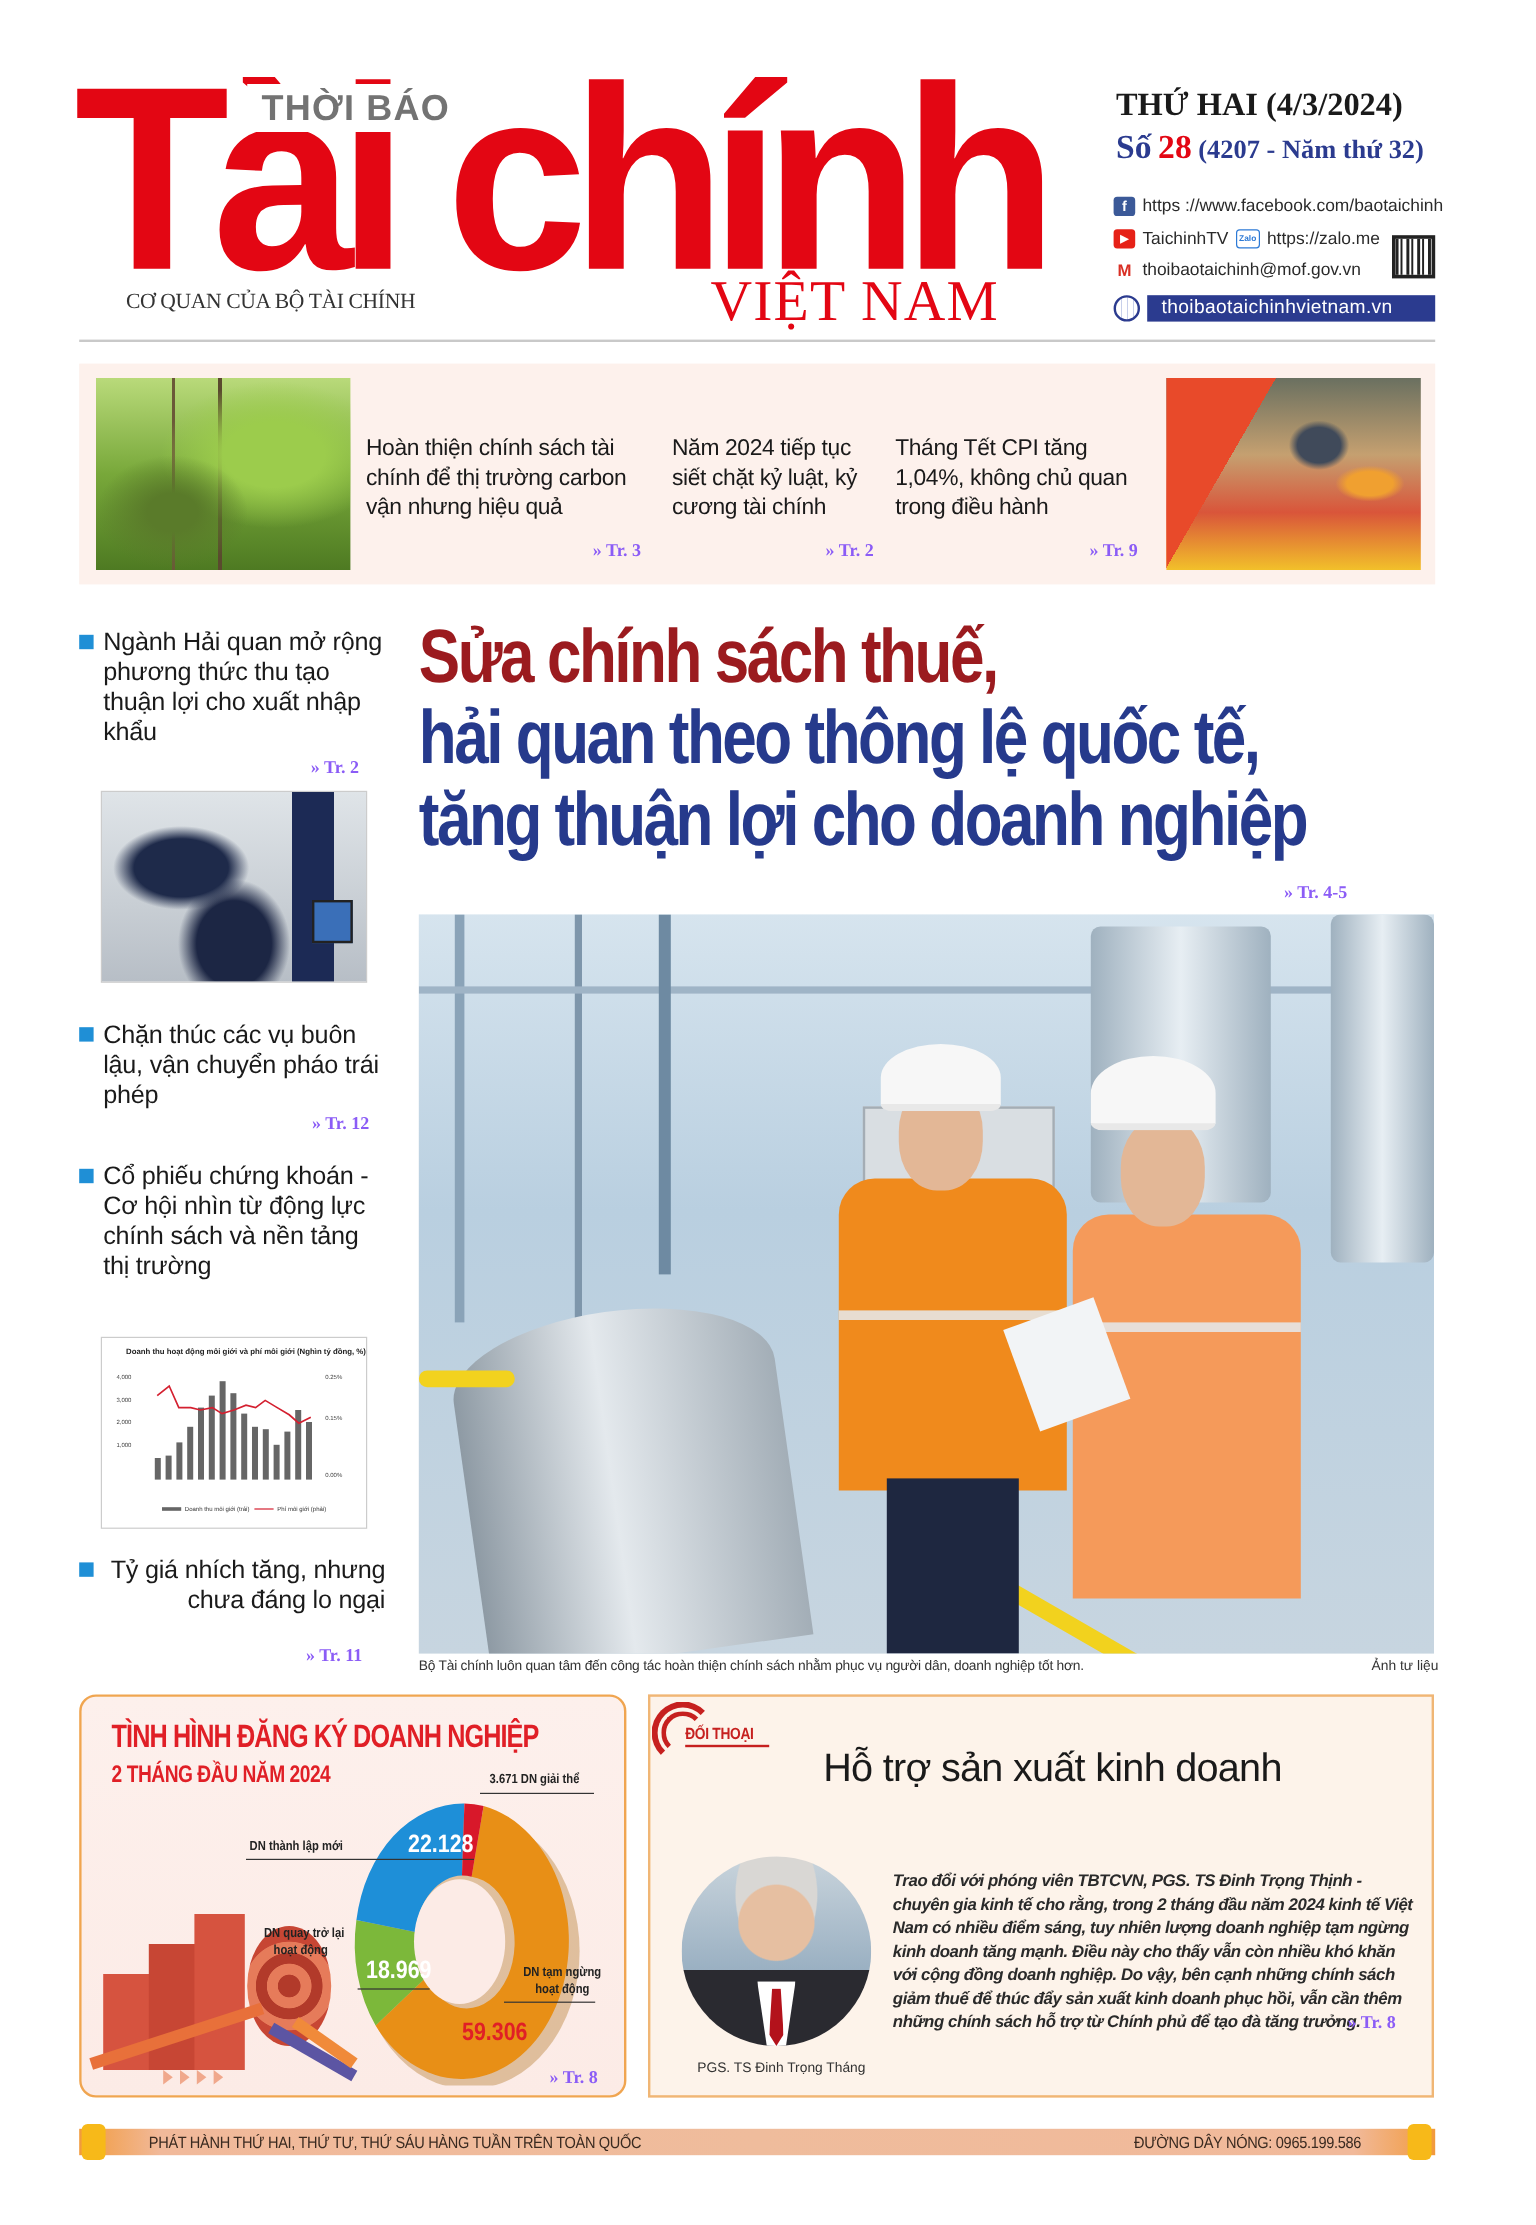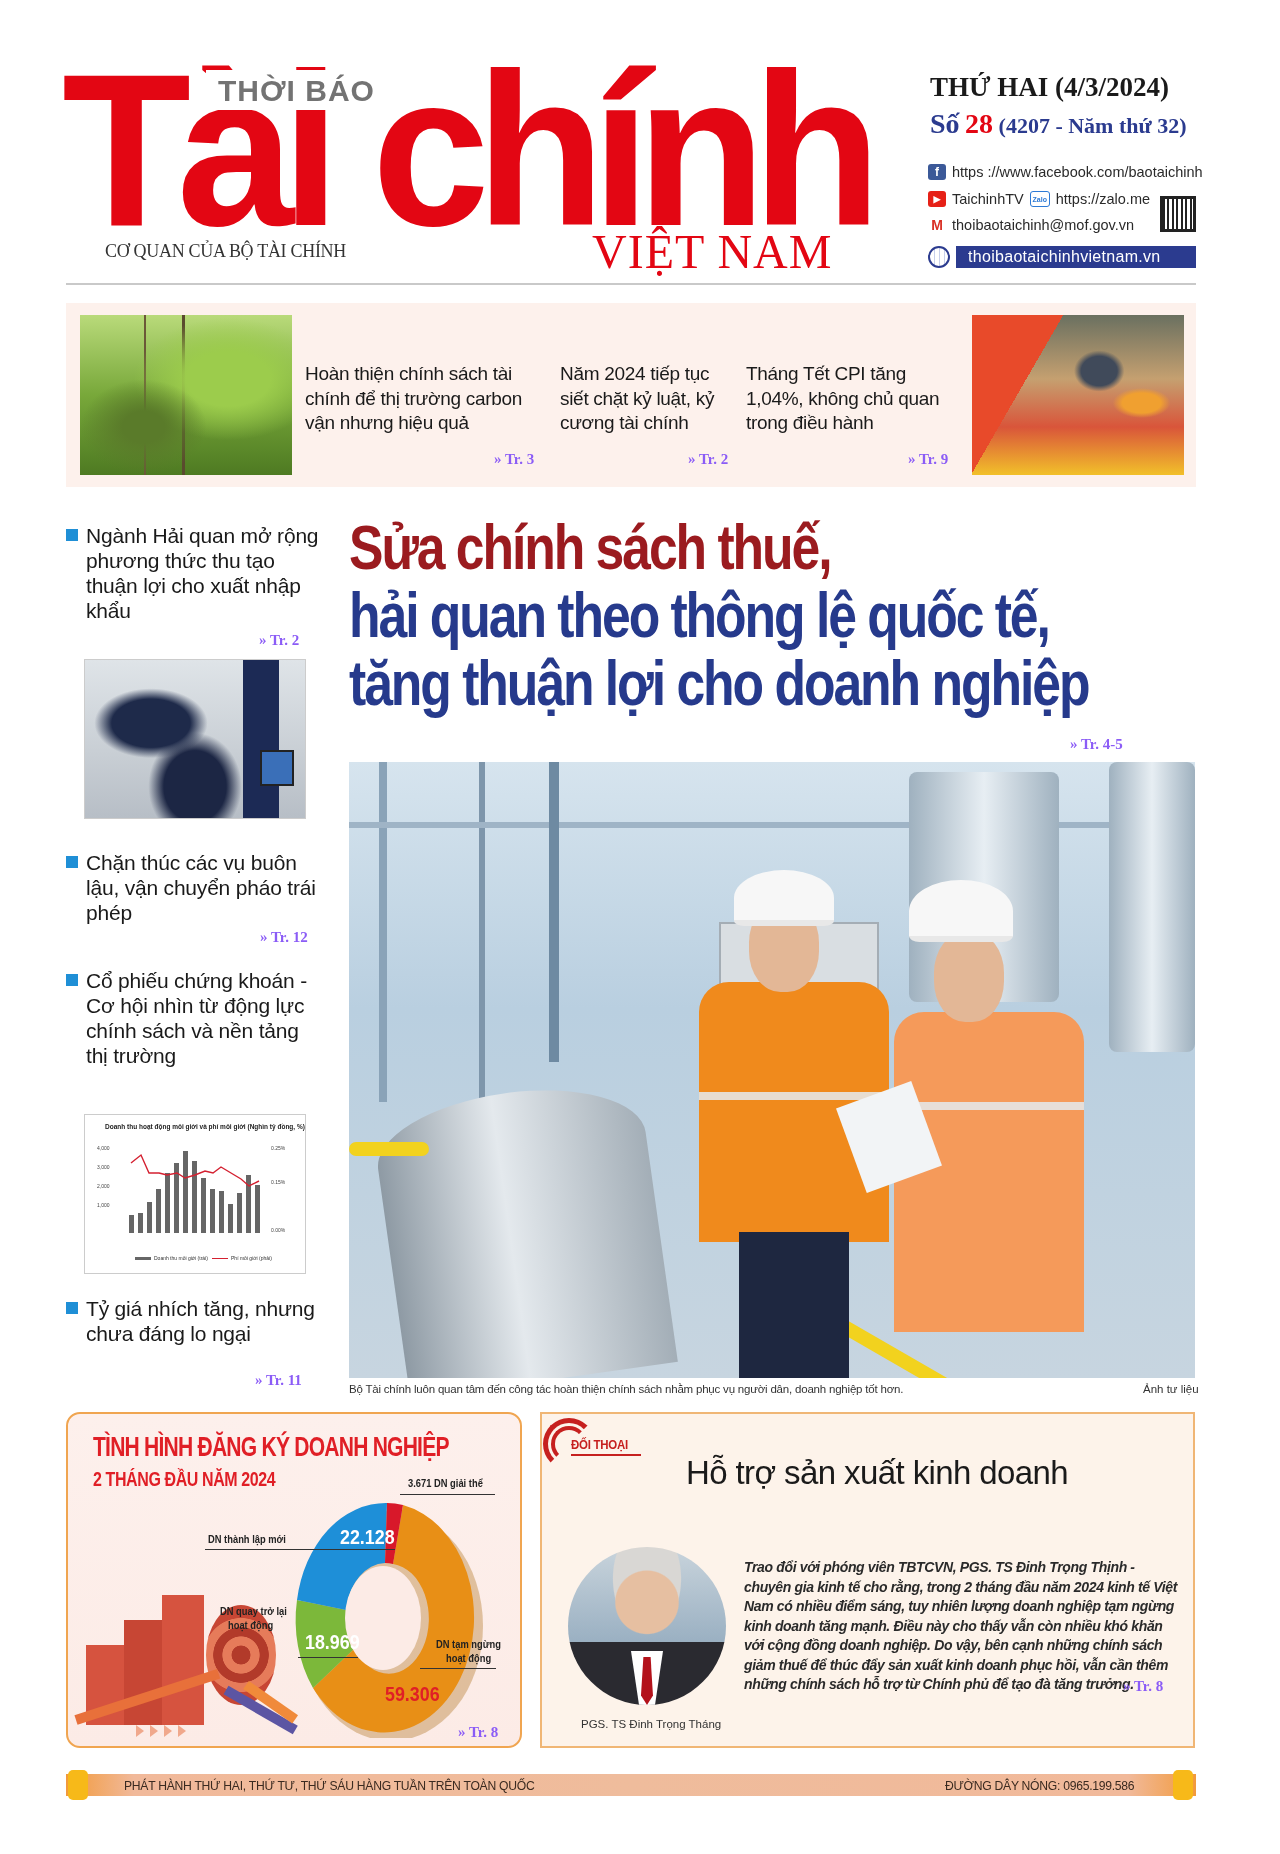--- a/index.html
+++ b/index.html
@@ -310,21 +310,21 @@
   <div class="mc-y" style="left:12px;top:87px">1,000</div>
   <div class="mc-y" style="left:186px;top:30px">0.25%</div>
   <div class="mc-y" style="left:186px;top:64px">0.15%</div>
   <div class="mc-y" style="left:186px;top:112px">0.00%</div>
   <div class="mc-legend">
     <span class="sw"></span><span>Doanh thu môi giới (trái)</span>
     &nbsp;&nbsp;<span class="sw red"></span><span>Phí môi giới (phải)</span>
   </div>
 </div>
 
-<div class="rail-item" style="top:1296px;">
+<div class="rail-item" style="top:1296px;text-align:right;">
   <span class="bullet"></span>
   <div class="rt">Tỷ giá nhích tăng, nhưng chưa đáng lo ngại</div>
 </div>
 <div class="ref" style="left:255px; top:1372px;">» Tr. 11</div>
 
 <div class="abs lead-line l1">Sửa chính sách thuế,</div>
 <div class="abs lead-line l2">hải quan theo thông lệ quốc tế,</div>
 <div class="abs lead-line l3">tăng thuận lợi cho doanh nghiệp</div>
 <div class="ref lead-ref">» Tr. 4-5</div>
 

